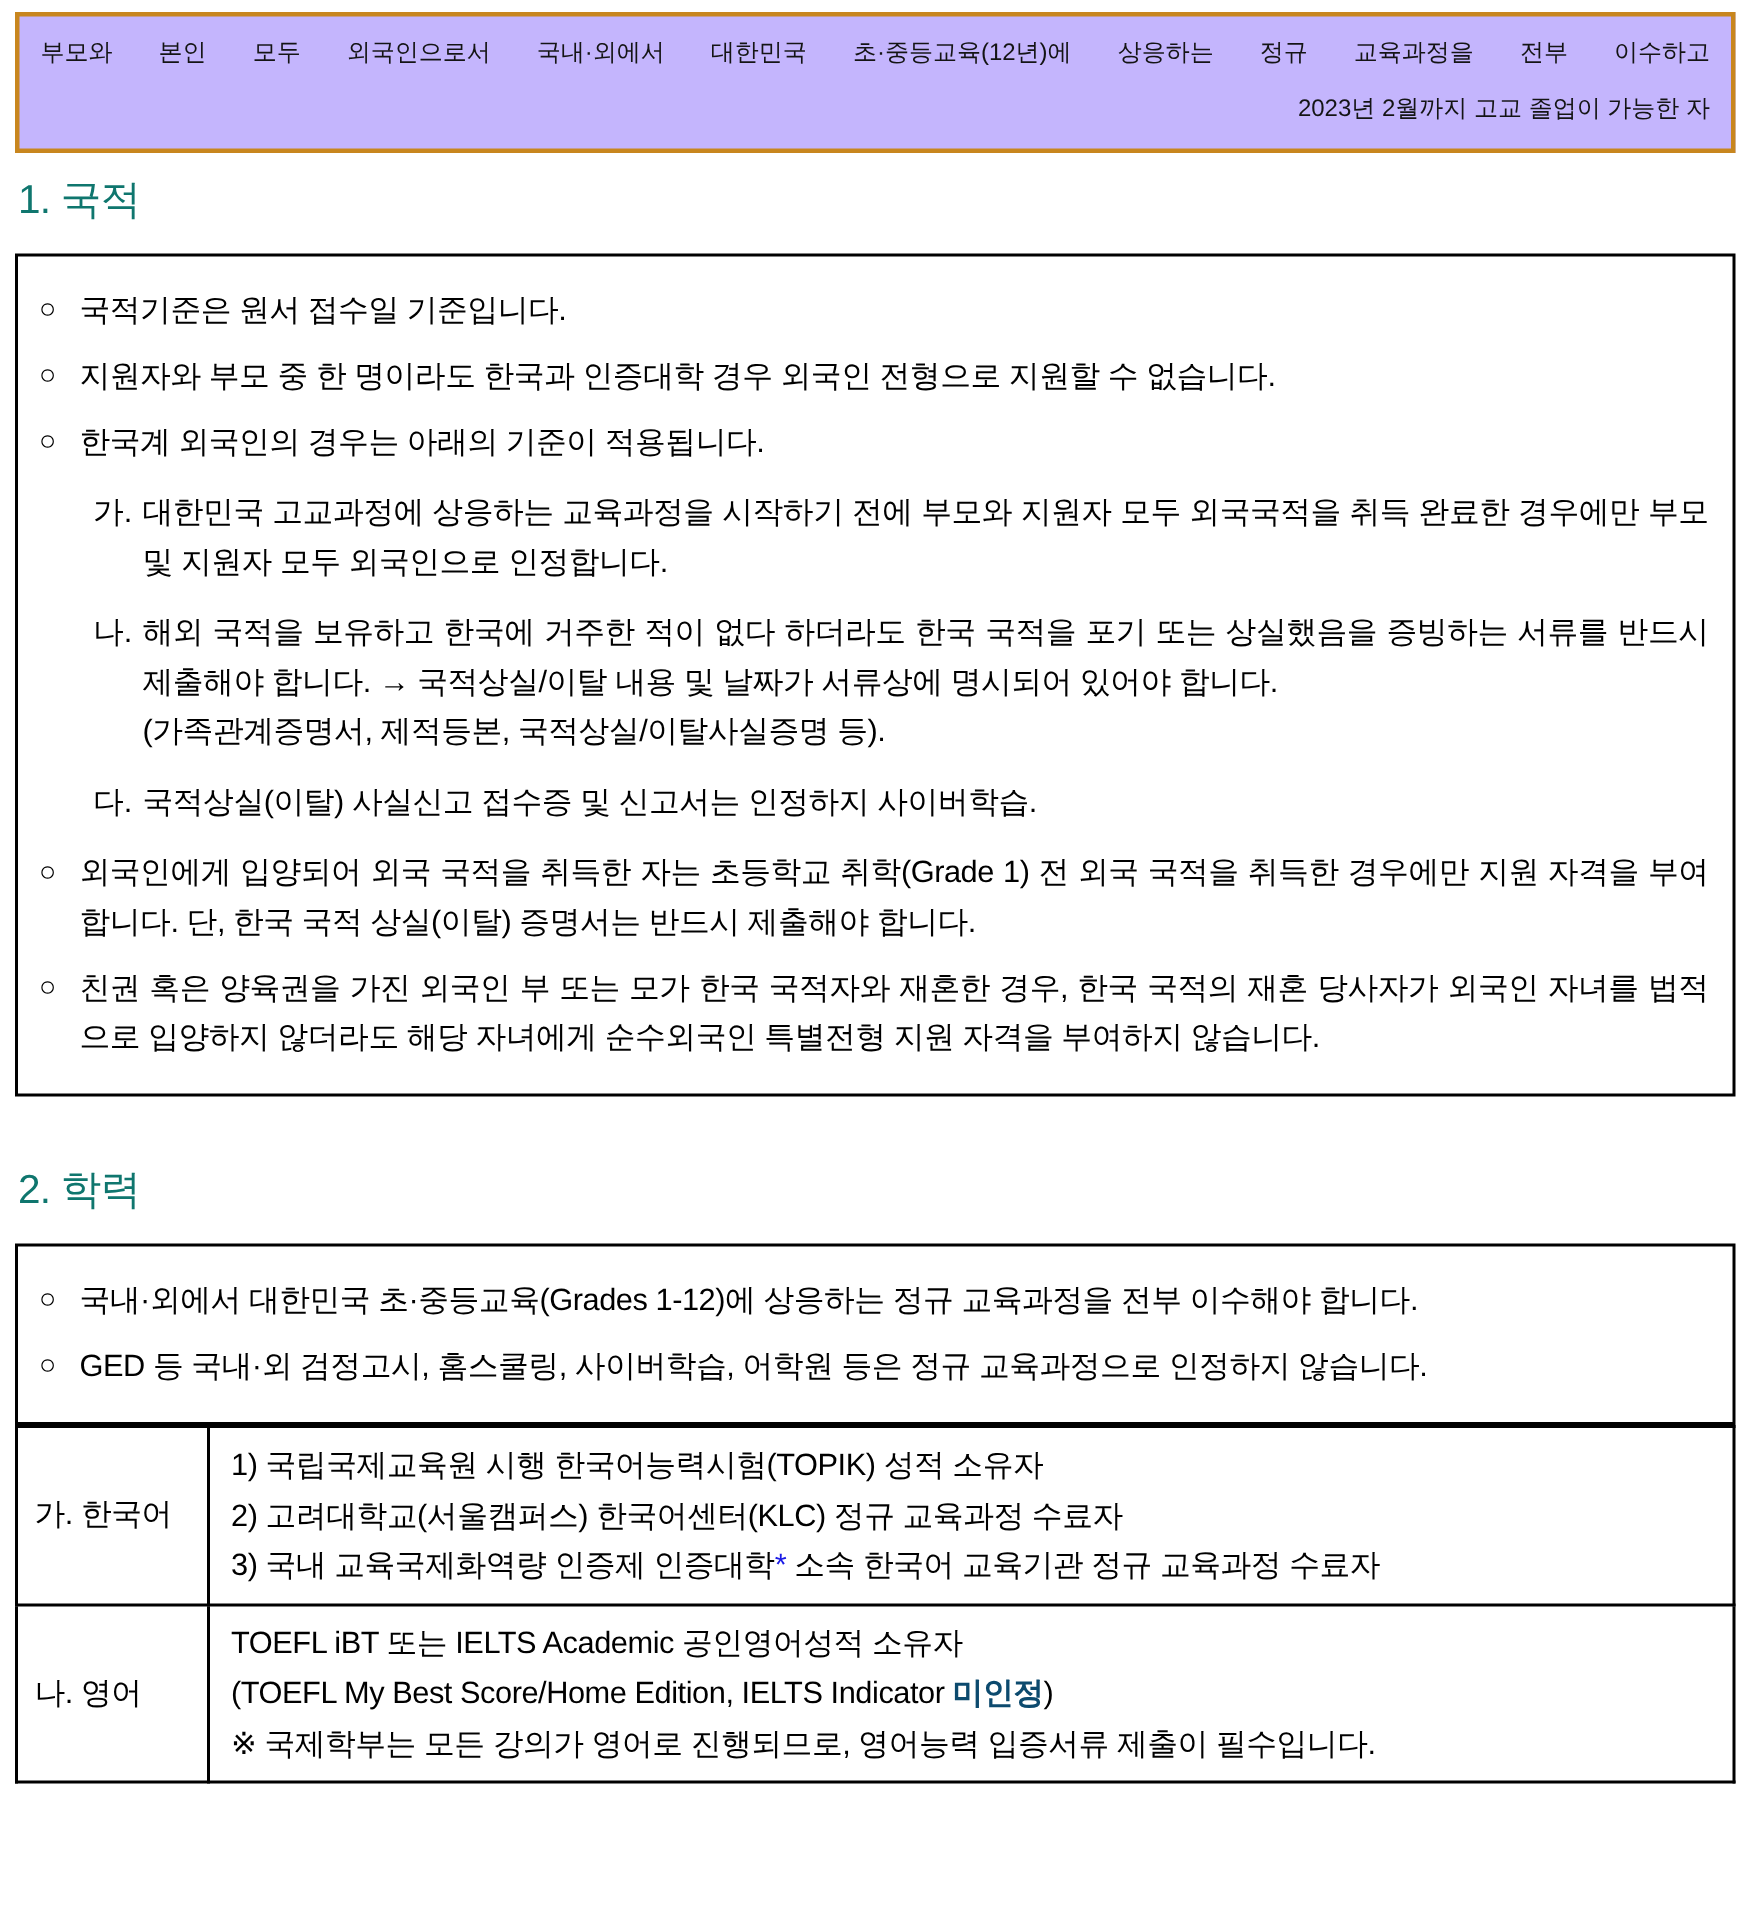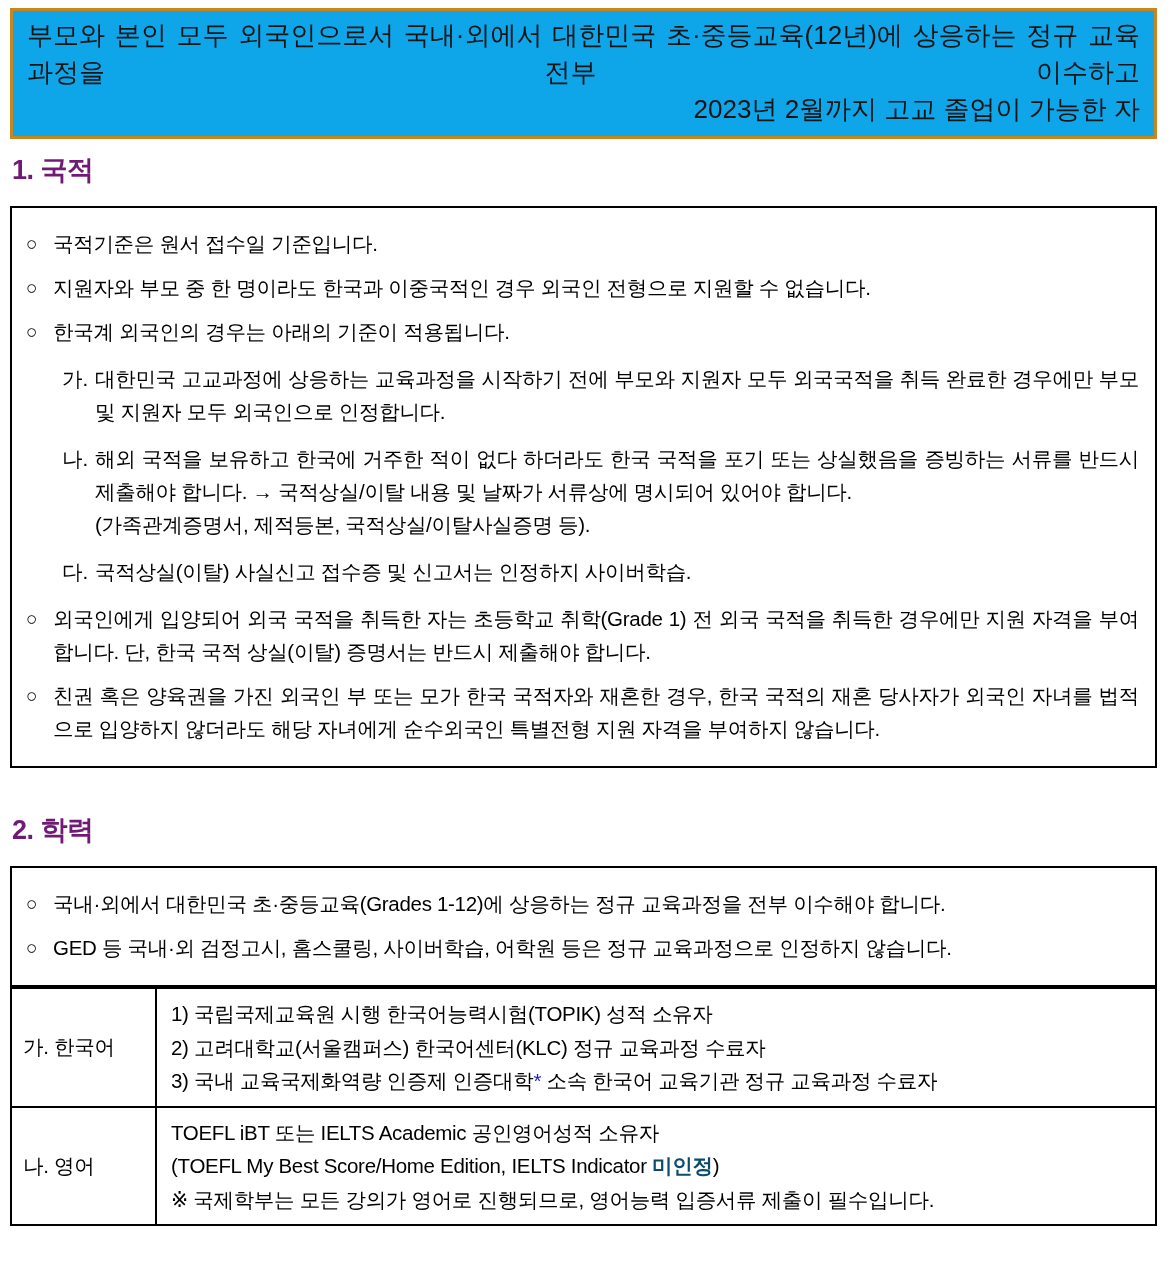--- a/index.html
+++ b/index.html
@@ -13,34 +13,34 @@
   .page {
     width: 1168px;
     height: 1274px;
     box-sizing: border-box;
     padding: 8px 11px 0 10px;
     overflow: hidden;
   }
   
   .banner {
     box-sizing: border-box;
-    background: #0ea5e9;
+    background: #c4b5fd;
     border: 3px solid #C8861E;
     padding: 6px 14px 8px 14px;
-    font-size: 26px;
+    font-size: 16px;
     line-height: 37px;
     color: #141414;
   }
   .banner .l1 { text-align: justify; text-align-last: justify; }
   .banner .l2 { text-align: right; }
   
   .section-title {
     font-size: 27px;
-    font-weight: 700;
-    color: #701a75;
+    font-weight: 400;
+    color: #0f766e;
     margin: 44px 2px 18px 2px;
     letter-spacing: -0.5px;
   }
   .section-title.first { margin-top: 13px; }
   
   .rule-box {
     box-sizing: border-box;
     border: 2px solid #000;
     padding: 8px 16px 10px 14px;
   }
@@ -63,21 +63,21 @@
     table-layout: fixed;
   }
   table.lang td {
     border: 2px solid #000;
     font-size: 20.5px;
     letter-spacing: -0.3px;
     vertical-align: middle;
   }
   td.lbl {
     width: 112px;
-    padding: 6px 20px 6px 11px;
+    padding: 6px 3px 6px 11px;
     line-height: 30px;
   }
   td.cnt { padding: 8px 10px 8px 14px; line-height: 33.5px; }
   td.cnt .tline { text-align: left; }
   .red-em { color: #0c4a6e; font-weight: 700; }
   .blue-star { color: #1A1AE6; }
 </style>
 </head>
 <body>
 
@@ -90,21 +90,21 @@
 
   <div class="section-title first">1. 국적</div>
 
   <div class="rule-box">
     <div class="item">
       <span class="marker">○</span>
       <div class="body">국적기준은 원서 접수일 기준입니다.</div>
     </div>
     <div class="item">
       <span class="marker">○</span>
-      <div class="body">지원자와 부모 중 한 명이라도 한국과 이중국적인 경우 외국인 전형으로 지원할 수 없습니다.</div>
+      <div class="body">지원자와 부모 중 한 명이라도 한국과 인증대학 경우 외국인 전형으로 지원할 수 없습니다.</div>
     </div>
     <div class="item">
       <span class="marker">○</span>
       <div class="body">한국계 외국인의 경우는 아래의 기준이 적용됩니다.</div>
     </div>
     <div class="item sub">
       <span class="marker sub-mk">가.</span>
       <div class="body">대한민국 고교과정에 상응하는 교육과정을 시작하기 전에 부모와 지원자 모두 외국국적을 취득 완료한 경우에만 부모 및 지원자 모두 외국인으로 인정합니다.</div>
     </div>
     <div class="item sub">

